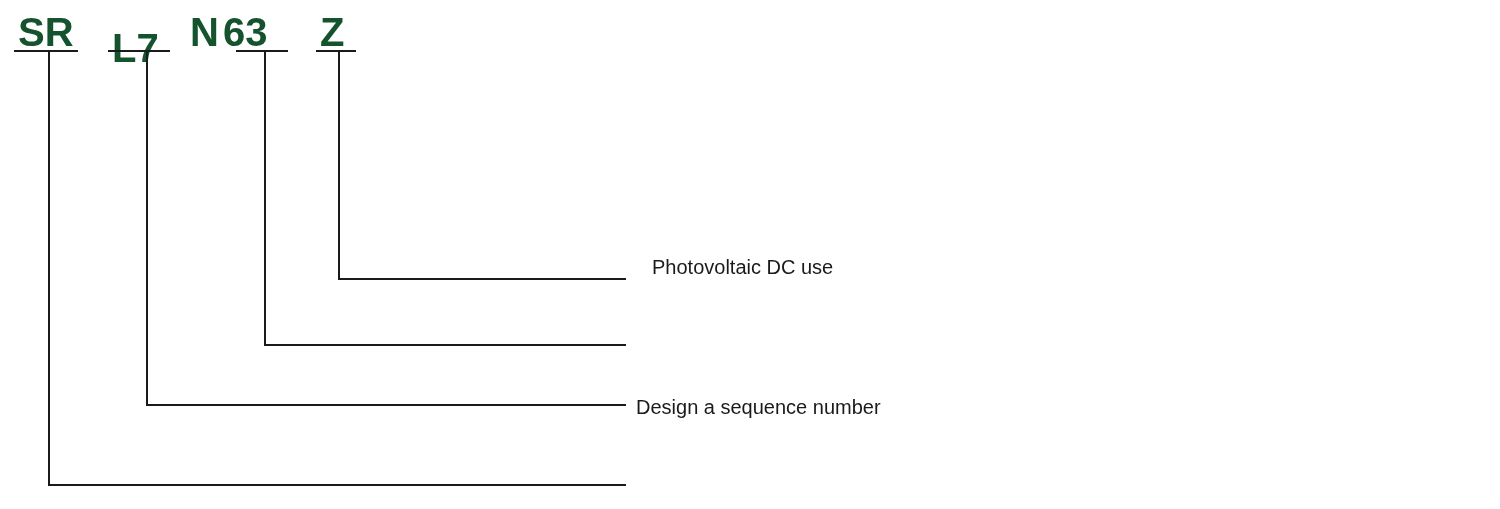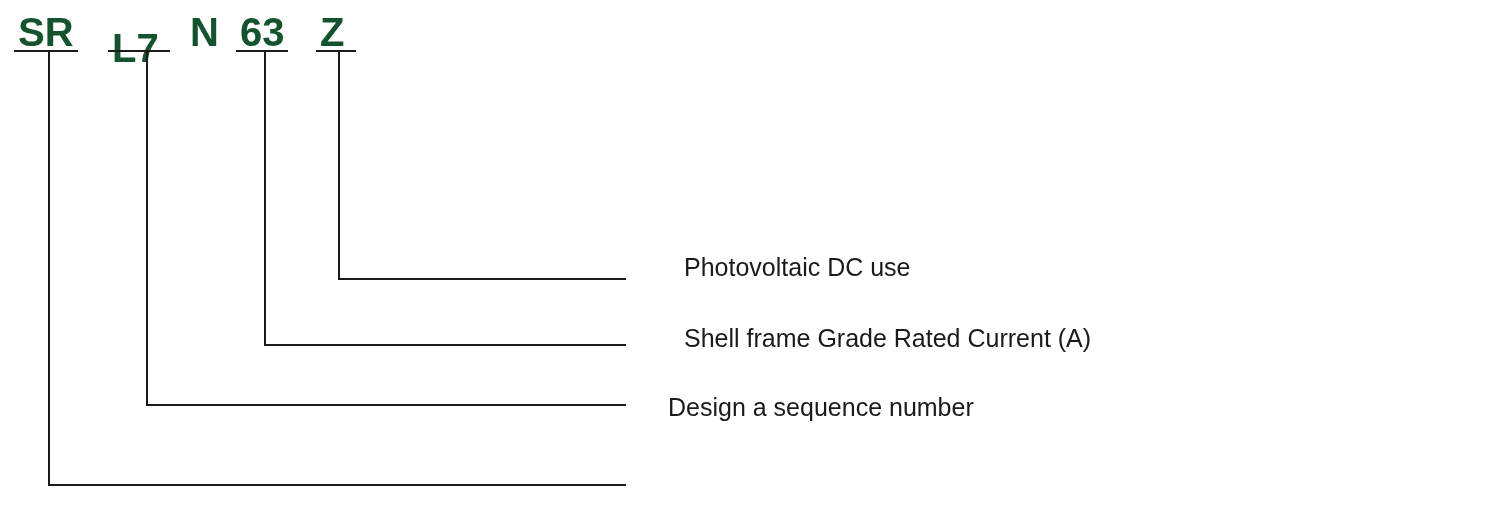--- a/index.html
+++ b/index.html
@@ -42,53 +42,51 @@
   
   .h-line {
     position: absolute;
     height: 0;
     border-top: 2px solid #1a1a1a;
   }
   
   .label {
     position: absolute;
     font-family: "Liberation Sans", sans-serif;
-    font-size: 25px;
+    font-size: 20px;
     line-height: 28px;
     color: #1a1a1a;
     white-space: nowrap;
-    margin-left: 32px;
   }
 </style>
 </head>
 <body>
 
 <div id="stage">
 
   <div class="code-seg" style="left:18px; top:12px;">SR</div>
   <div class="underline" style="left:14px; top:50px; width:64px;"></div>
 
   <div class="code-seg" style="left:112px; top:28px;">L7</div>
   <div class="underline" style="left:108px; top:50px; width:62px;"></div>
 
   <div class="code-seg" style="left:190px; top:12px;">N</div>
 
-  <div class="code-seg" style="left:240px; top:12px;">63</div>
+  <div class="code-seg" style="left:223px; top:12px;">63</div>
   <div class="underline" style="left:236px; top:50px; width:52px;"></div>
 
   <div class="code-seg" style="left:320px; top:12px;">Z</div>
   <div class="underline" style="left:316px; top:50px; width:40px;"></div>
 
   <div class="v-line" style="left:338px; top:52px; height:226px;"></div>
   <div class="h-line" style="left:338px; top:278px; width:288px;"></div>
   <div class="label" style="left:652px; top:253px;">Photovoltaic DC use</div>
 
   <div class="v-line" style="left:264px; top:52px; height:292px;"></div>
   <div class="h-line" style="left:264px; top:344px; width:362px;"></div>
-  <div class="label" style="left:652px; top:324px;">Shell frame Grade Rated Current (A)</div>
 
   <div class="v-line" style="left:146px; top:52px; height:352px;"></div>
   <div class="h-line" style="left:146px; top:404px; width:480px;"></div>
   <div class="label" style="left:636px; top:393px;">Design a sequence number</div>
 
   <div class="v-line" style="left:48px; top:52px; height:432px;"></div>
   <div class="h-line" style="left:48px; top:484px; width:578px;"></div>
 
 </div>
 

